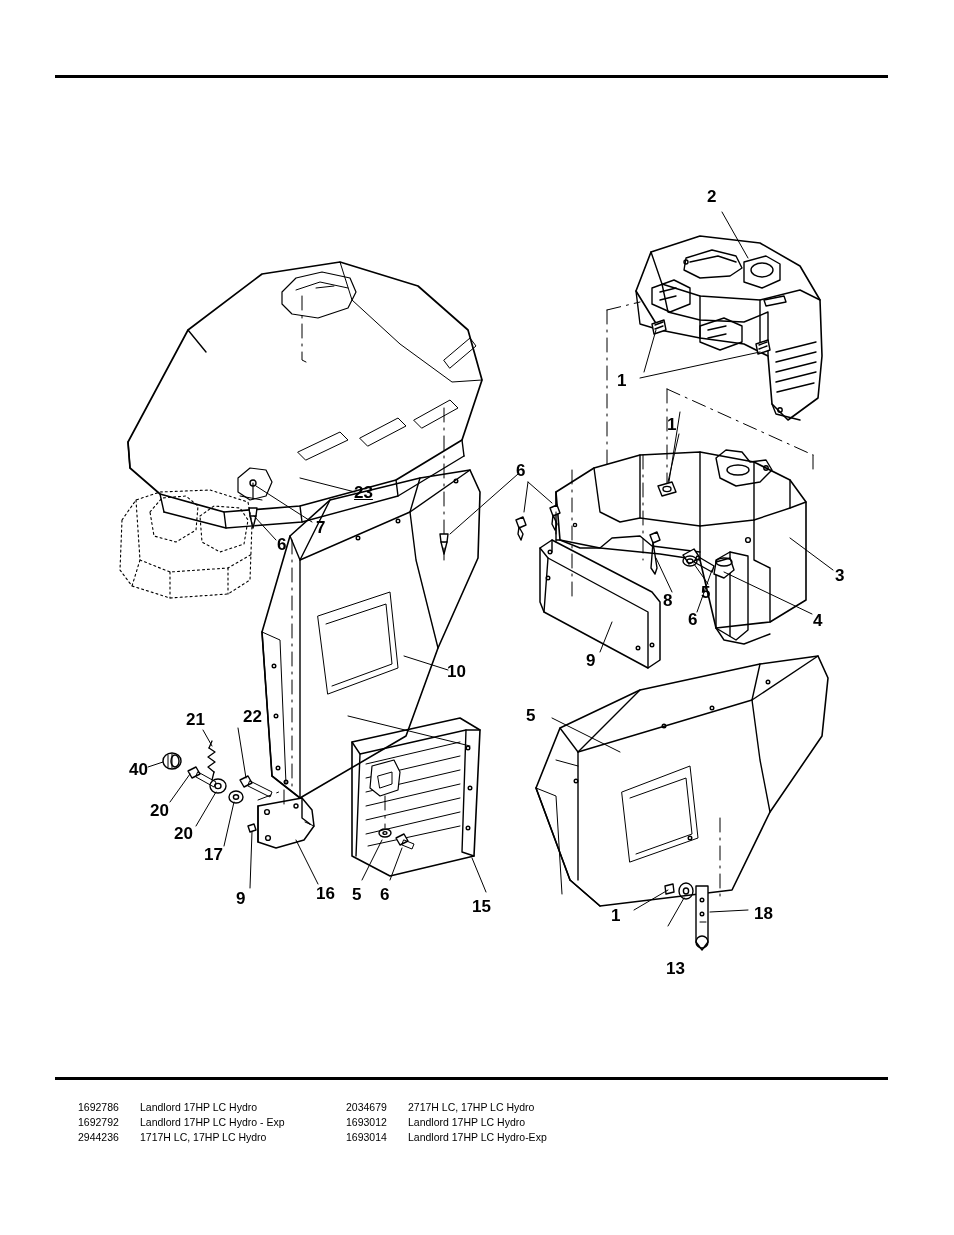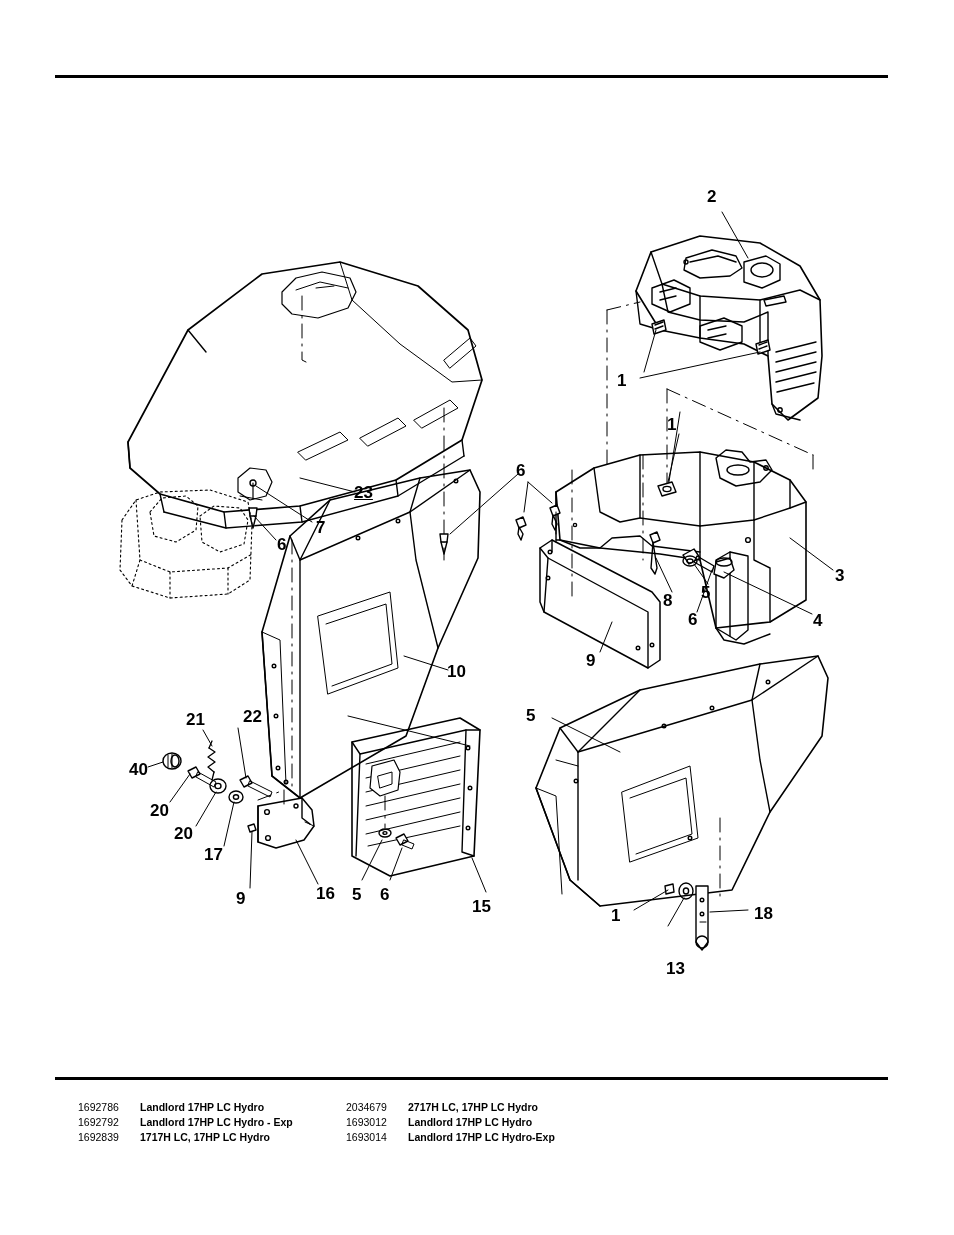--- a/index.html
+++ b/index.html
@@ -13,21 +13,21 @@
   #diagram-svg{position:absolute;left:0;top:0;width:954px;height:1235px;}
   .callout{position:absolute;font-weight:bold;font-size:17px;line-height:17px;
            font-family:"Liberation Sans", sans-serif;letter-spacing:0px;}
   #footer-list{position:absolute;left:78px;top:1100px;width:810px;
                font-size:10.5px;line-height:15px;}
   .fcol{position:absolute;top:0;}
   #fcol-left{left:0;}
   #fcol-right{left:268px;}
   .frow{white-space:nowrap;height:15px;}
   .fnum{display:inline-block;width:62px;}
-  .fdesc{display:inline-block;font-weight:bold;}
+  .fdesc{display:inline-block;}
 </style>
 </head>
 <body>
 
 <div class="page">
 
   <div class="rule" id="header-rule"></div>
 
   <svg id="diagram-svg" viewBox="0 0 954 1235">
     <g fill="none" stroke="#000" stroke-width="1.4" stroke-linejoin="round" stroke-linecap="round">
@@ -396,21 +396,21 @@
 
   <div id="footer-list">
     <div class="fcol" id="fcol-left">
       <div class="frow">
         <span class="fnum">1692786</span><span class="fdesc">Landlord 17HP LC Hydro</span>
       </div>
       <div class="frow">
         <span class="fnum">1692792</span><span class="fdesc">Landlord 17HP LC Hydro - Exp</span>
       </div>
       <div class="frow">
-        <span class="fnum">1692839</span><span class="fdesc">1717H LC, 17HP LC Hydro</span>
+        <span class="fnum">2944236</span><span class="fdesc">1717H LC, 17HP LC Hydro</span>
       </div>
     </div>
     <div class="fcol" id="fcol-right">
       <div class="frow">
         <span class="fnum">2034679</span><span class="fdesc">2717H LC, 17HP LC Hydro</span>
       </div>
       <div class="frow">
         <span class="fnum">1693012</span><span class="fdesc">Landlord 17HP LC Hydro</span>
       </div>
       <div class="frow">

